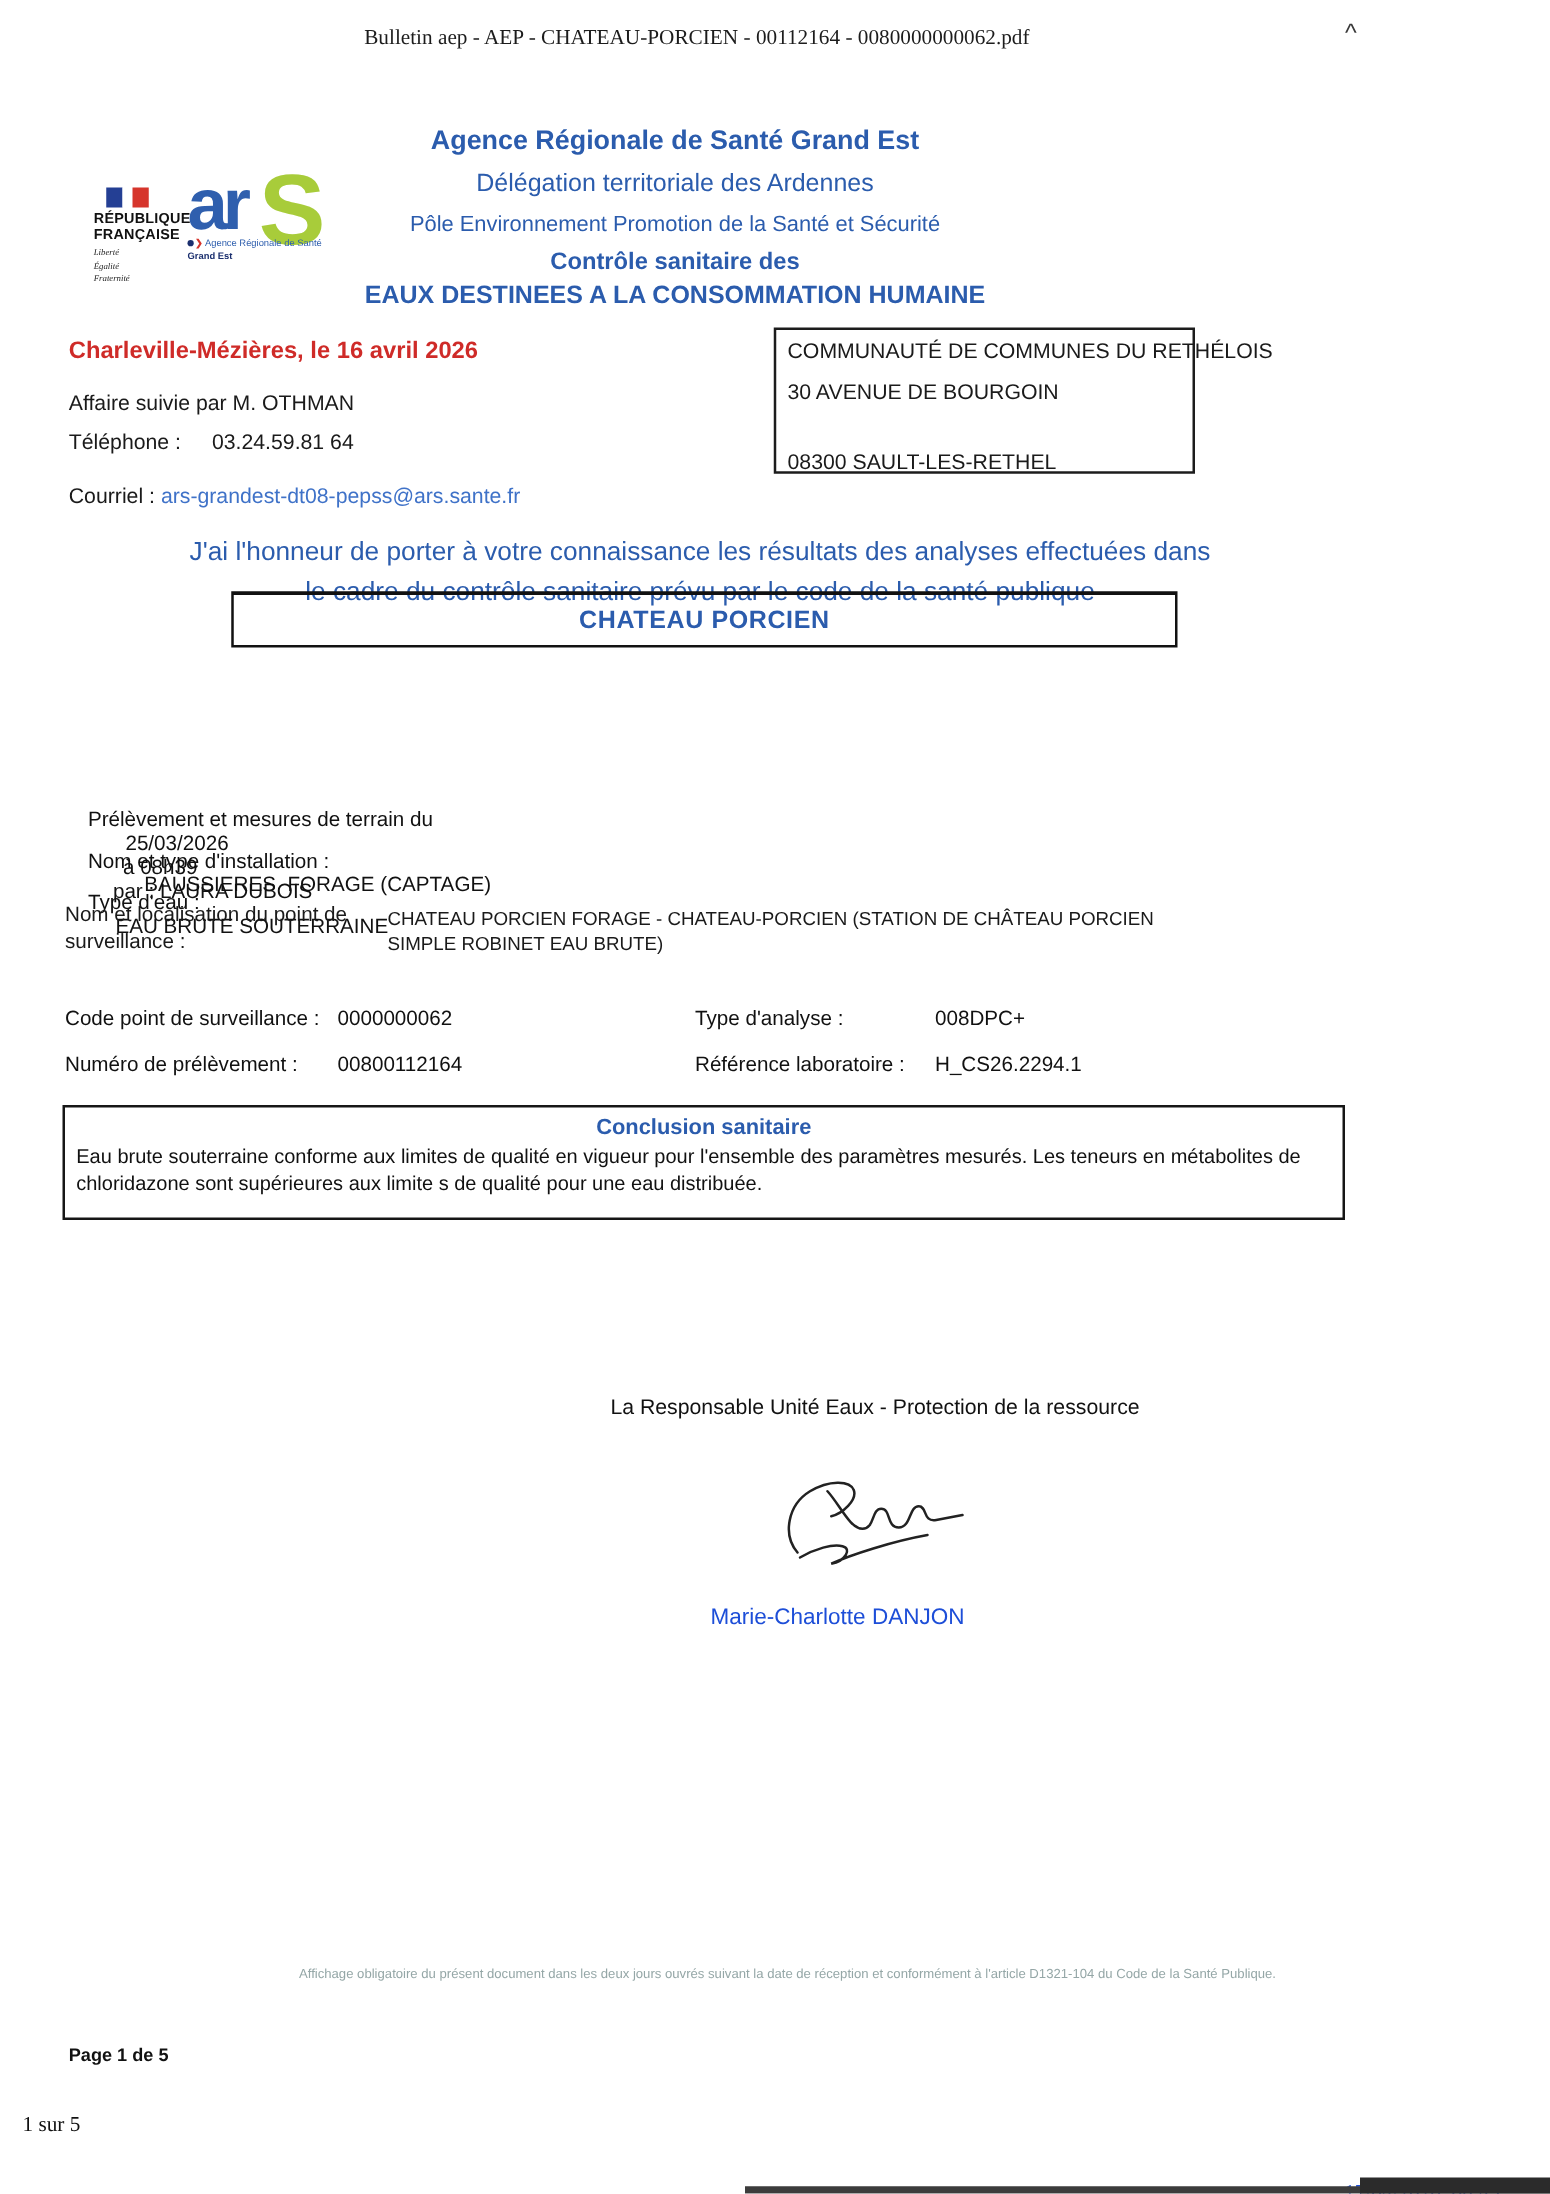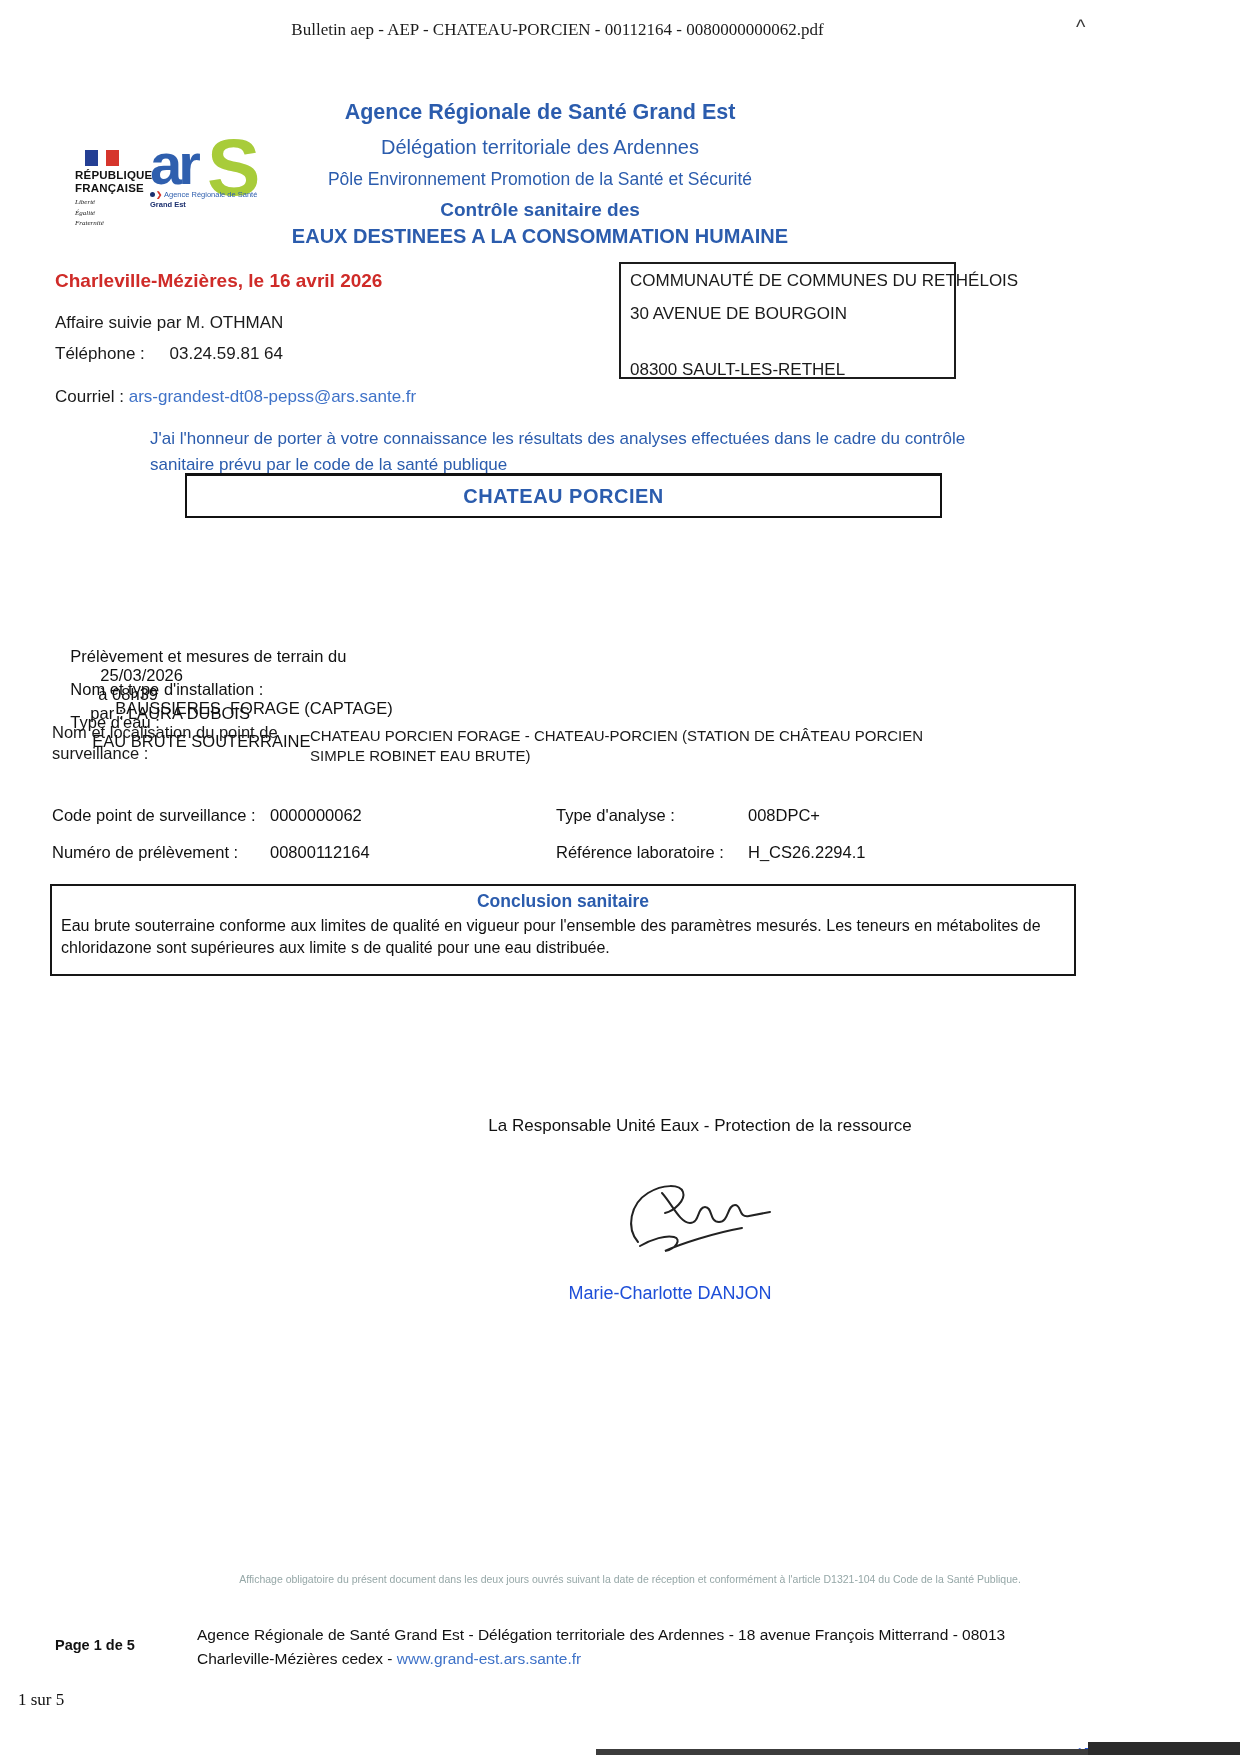--- a/index.html
+++ b/index.html
@@ -48,21 +48,21 @@
   .affaire{left:55px;top:313px;}
   .telephone{left:55px;top:344px;}
   .courriel{left:55px;top:387px;}
   .mail-link{color:#3f72c8;text-decoration:none;}
 
   .recipient-box{left:619px;top:262px;width:324px;height:106px;border:2px solid #1c1c1c;
                  padding:7px 0 0 9px;font-size:17px;}
   .recipient-box .l1{white-space:nowrap;margin-bottom:13px;}
   .recipient-box .l2{margin-bottom:36px;}
 
-  .intro{left:150px;top:426px;width:820px;font-size:17px;
+  .intro{left:150px;top:426px;width:820px;text-align:center;font-size:21px;
          color:#2b5cad;line-height:1.5;}
 
   .commune-box{left:185px;top:473px;width:753px;height:40px;border:2px solid #111;
                border-top-width:3px;display:flex;align-items:center;justify-content:center;}
   .commune-box span{font-size:20px;font-weight:bold;color:#2b5cad;letter-spacing:.5px;}
 
   .doc-line{font-size:16.5px;color:#111;white-space:pre-wrap;}
   .line-prelevement{left:52px;top:628px;}
   .sp30{margin-left:30px;margin-top:27px;} .sp28{margin-left:28px;} .sp20{margin-left:20px;}
   .sp45{margin-left:45px;} .sp22{margin-left:22px;}
@@ -199,27 +199,20 @@
       <path d="M20 64 C8 50 12 26 30 15 C45 6 62 6 65 14 C68 22 56 33 47 35" stroke="#222" fill="none" stroke-width="2" stroke-linecap="round"></path>
       <path d="M44 15 C54 26 62 45 72 45 C82 45 79 29 87 29 C95 29 91 44 101 44 C111 44 109 27 117 27 C124 27 120 40 131 38 L152 34" stroke="#222" fill="none" stroke-width="2" stroke-linecap="round"></path>
       <path d="M22 68 C34 61 48 57 56 59 C64 61 58 71 47 73 C62 66 96 55 124 50" stroke="#222" fill="none" stroke-width="2" stroke-linecap="round"></path>
     </svg>
   </div>
   <div class="abs sig-name">Marie-Charlotte DANJON</div>
 
   <div class="abs legal">Affichage obligatoire du présent document dans les deux jours ouvrés suivant la date de réception et conformément à l'article D1321-104 du Code de la Santé Publique.</div>
 
   <div class="abs page-label">Page 1 de 5</div>
-  <div class="abs footer-address">
-    <div>Agence Régionale de Santé Grand Est  - Délégation territoriale des Ardennes  - 18 avenue François Mitterrand  -  08013</div>
-    <div>
-      <span>Charleville-Mézières cedex    - </span>
-      <a href="#" class="url-link">www.grand-est.ars.sante.fr</a>
-    </div>
-  </div>
 
   <div class="abs pf-left">1 sur 5</div>
   <div class="abs pf-right">17/04/2026, 08:45</div>
 
   <div class="abs edge-thin"></div>
   <div class="abs edge-thick"></div>
 
 </div>
 
 </body></html>

